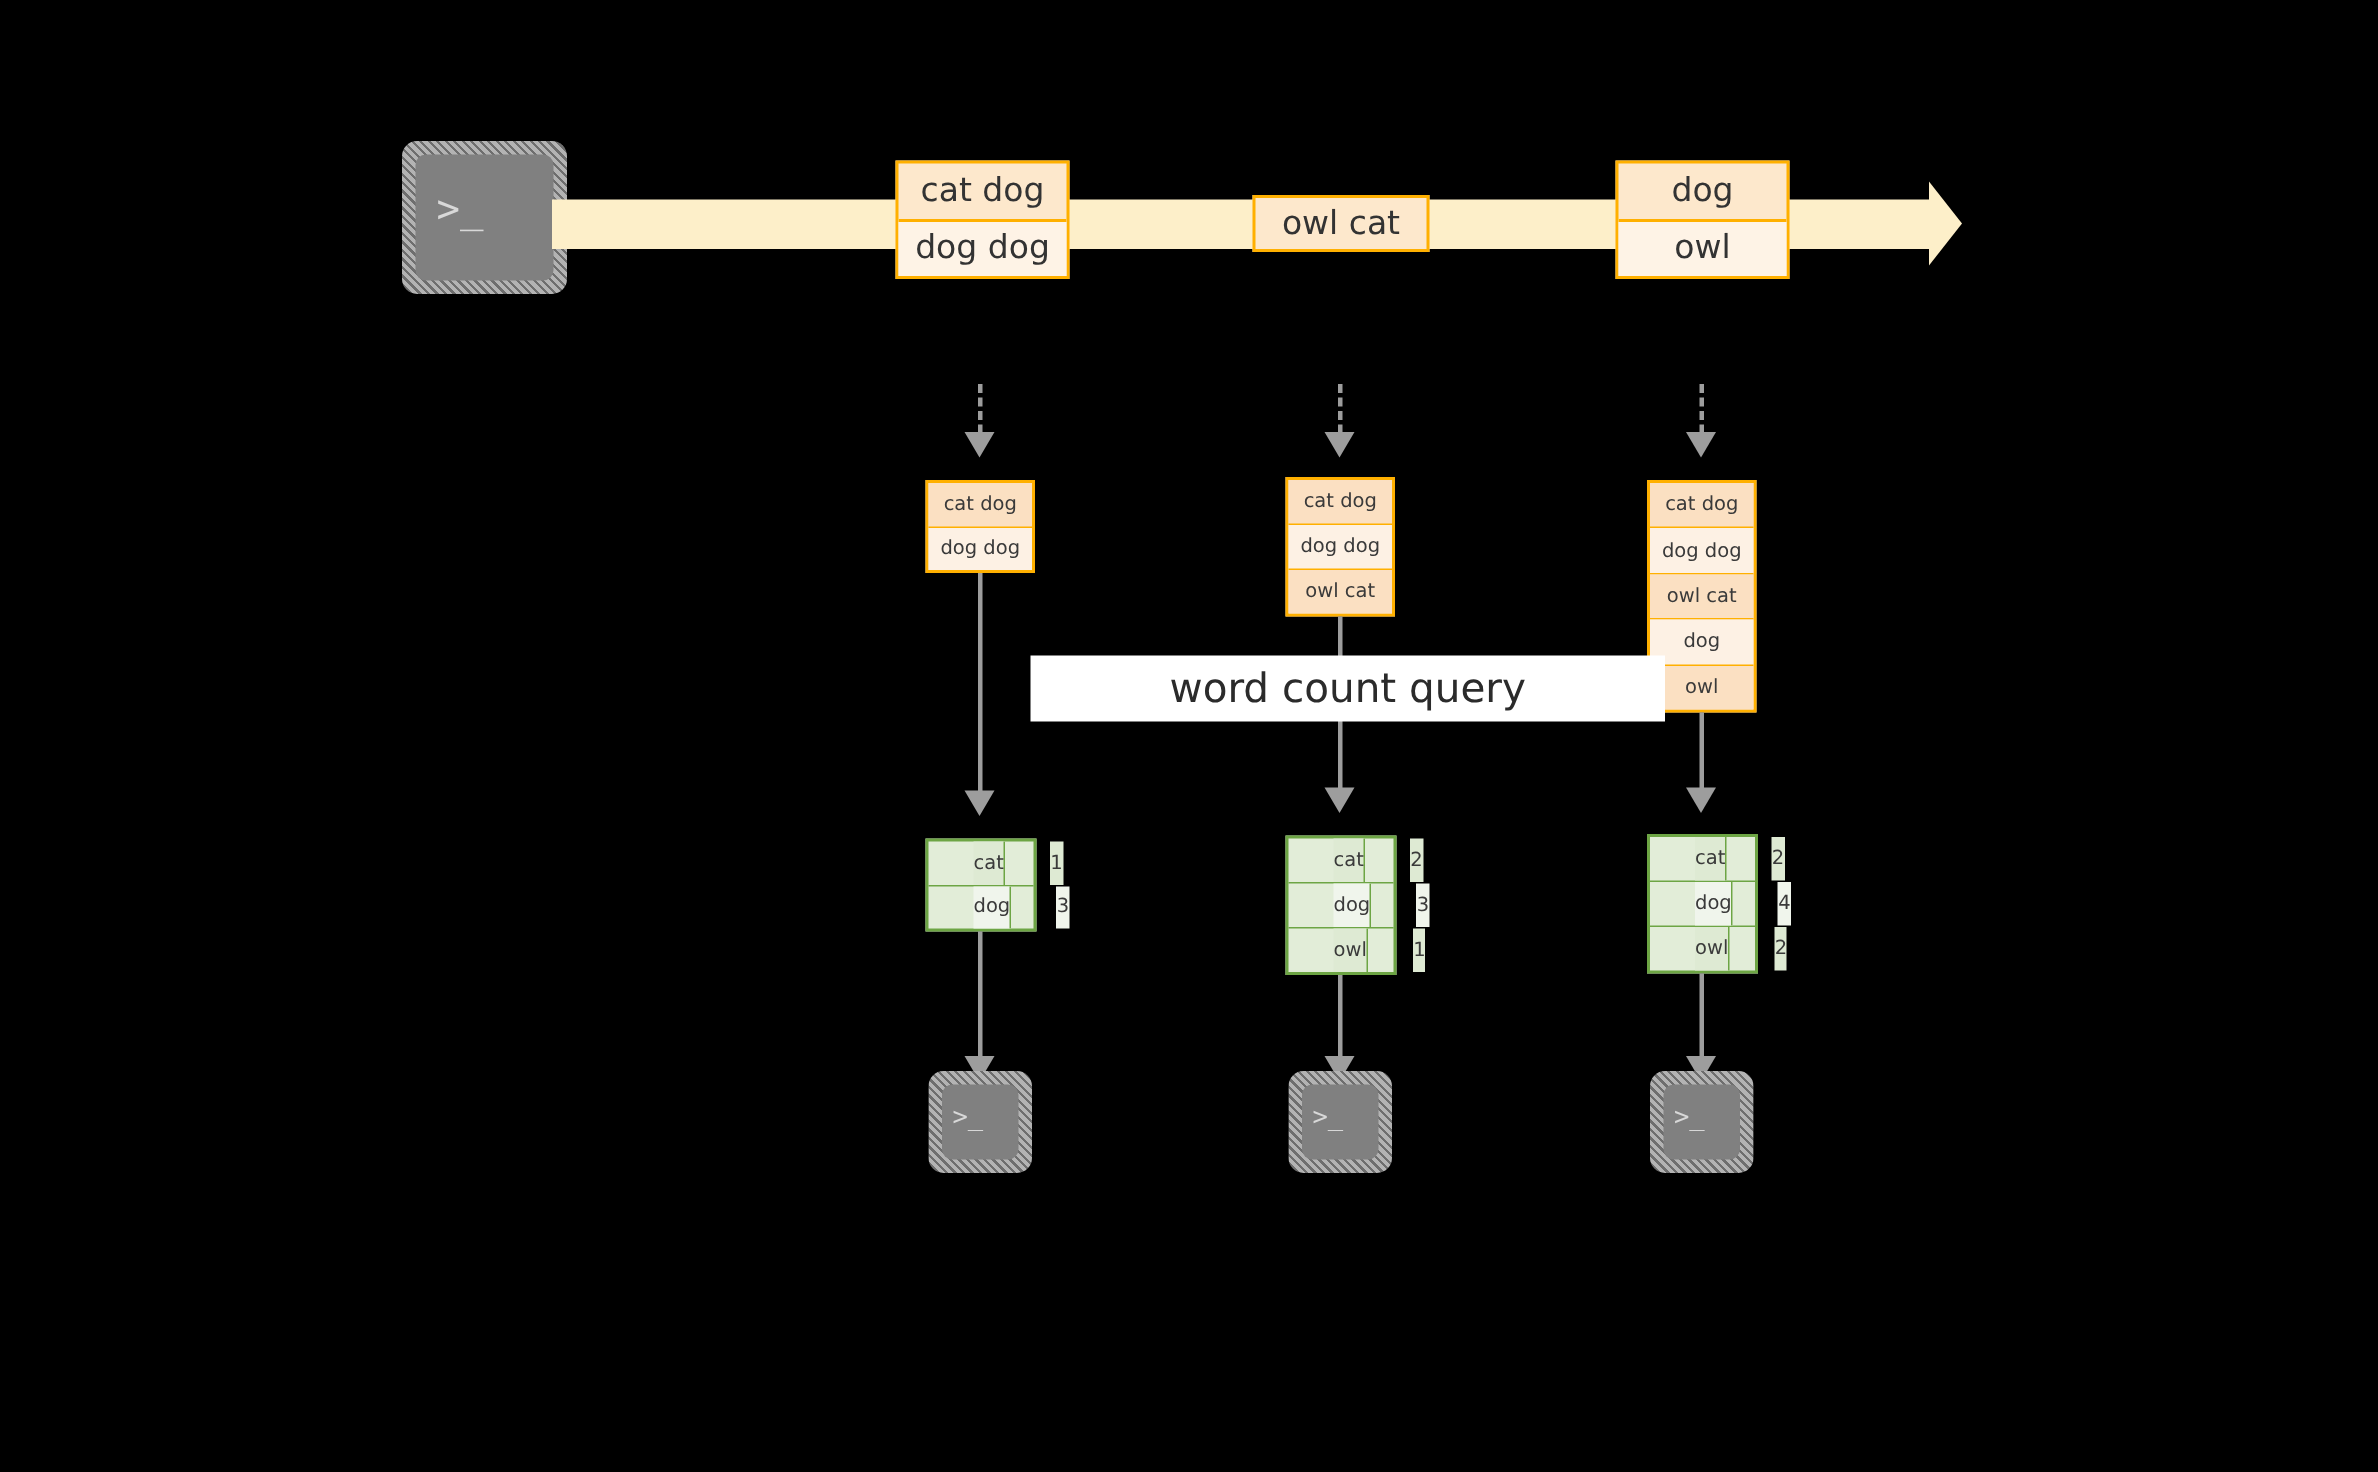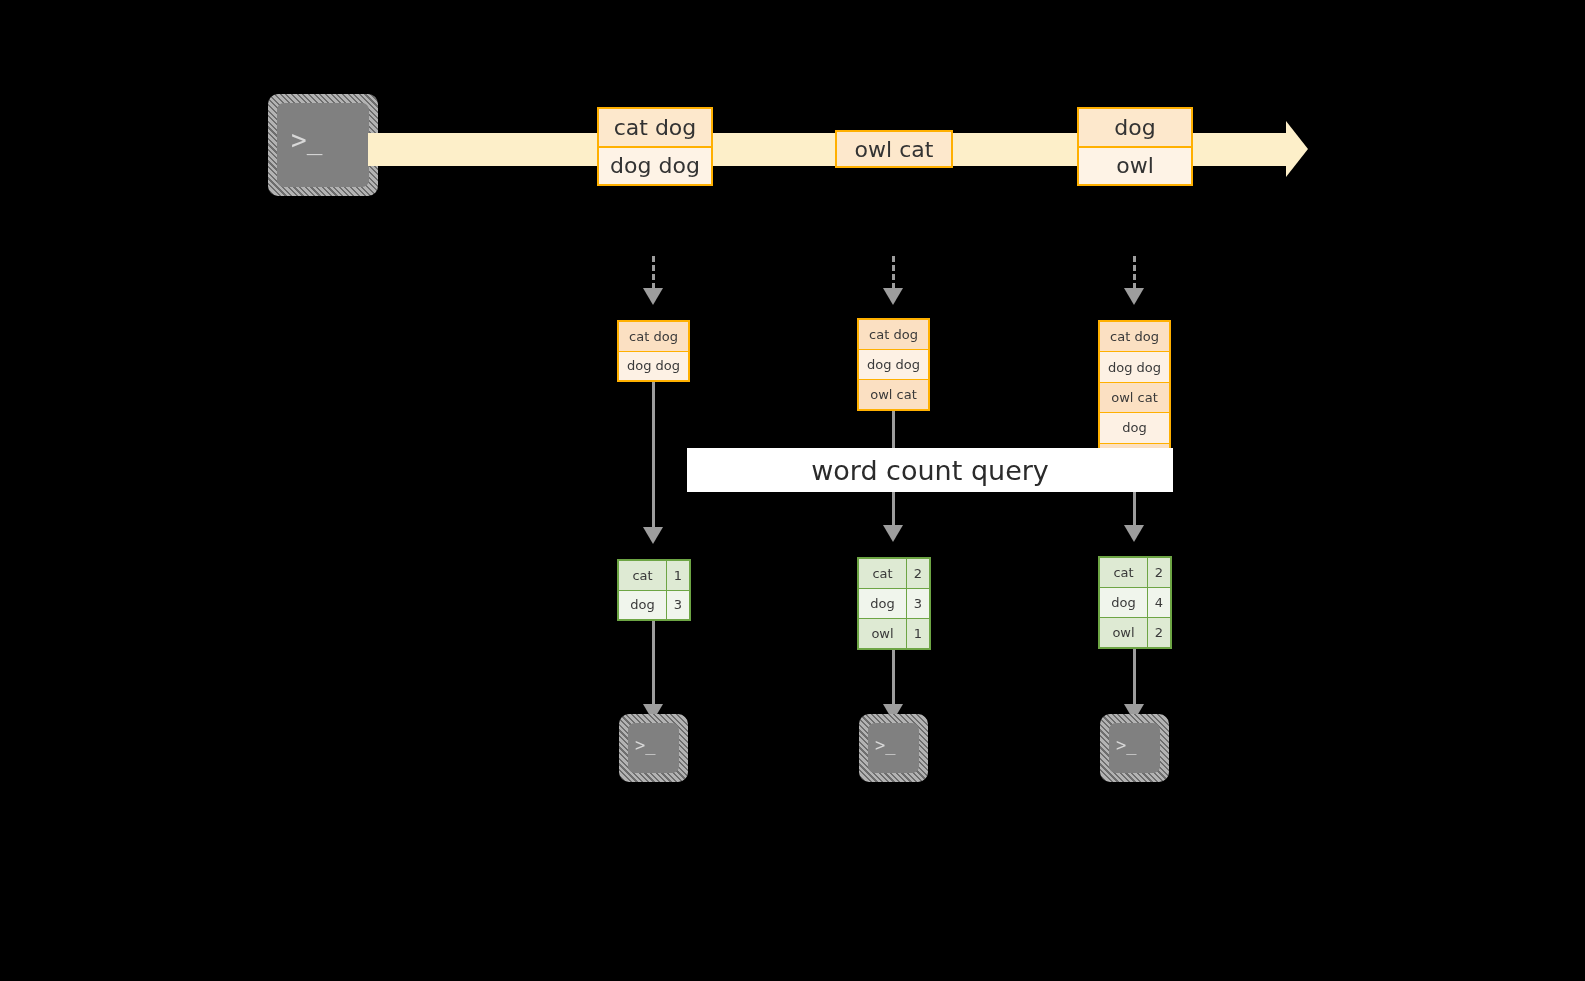--- a/index.html
+++ b/index.html
@@ -118,20 +118,21 @@
   }
   .cnt-row:last-child { border-bottom: none; }
   .cnt-word, .cnt-num {
     display: flex;
     align-items: center;
     justify-content: center;
     font-size: 13px;
     color: #3a3a3a;
     background: #DEEAD3;
     box-sizing: border-box;
+    margin-left: 30px;
   }
   .cnt-word { width: 48px; border-right: 1.5px solid #6DA544; }
   .cnt-num  { flex: 1 1 auto; }
   .cnt-row.alt .cnt-word, .cnt-row.alt .cnt-num { background: #F0F5EC; }
 
   
   .gline {
     position: absolute;
     width: 3px;
     background: #9d9d9d;
@@ -289,15 +290,15 @@
 
   <div class="gline" style="left:1133px; top:649px; height:56px;"></div>
   <div class="ghead" style="left:1124px; top:704px;"></div>
 
   <div class="term-wrap" style="left:1100px; top:714px; width:69px; height:68px;">
     <div class="term-inner">
       <span class="term-glyph" style="left:7px; top:14px; font-size:17px;">&gt;_</span>
     </div>
   </div>
 
-  <div class="qlabel" style="left:687px; top:448px; width:486px; height:44px;">word count query</div>
+  <div class="qlabel" style="left:687px; top:437px; width:423px; height:44px;">word count query</div>
 
 </div>
 
 </body></html>

